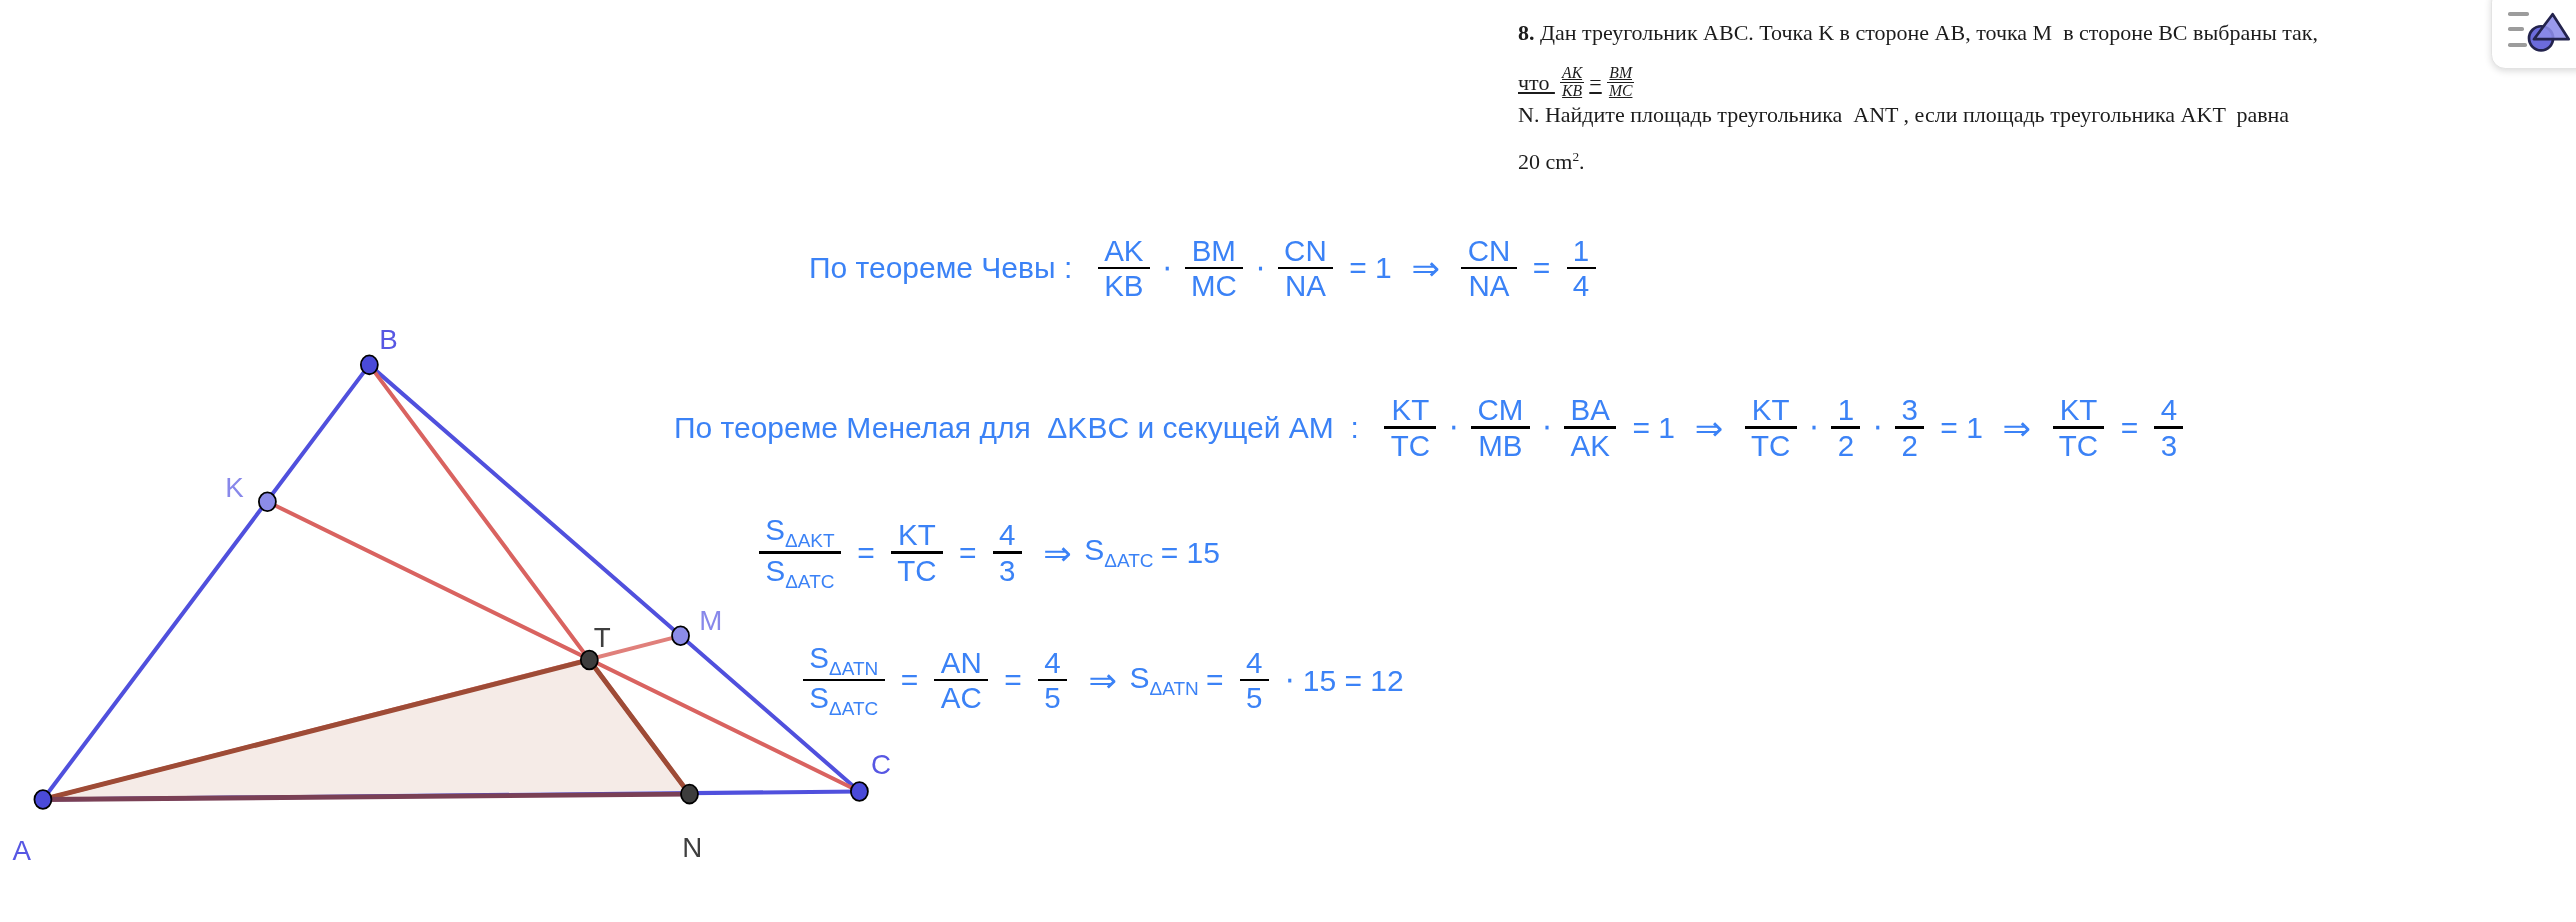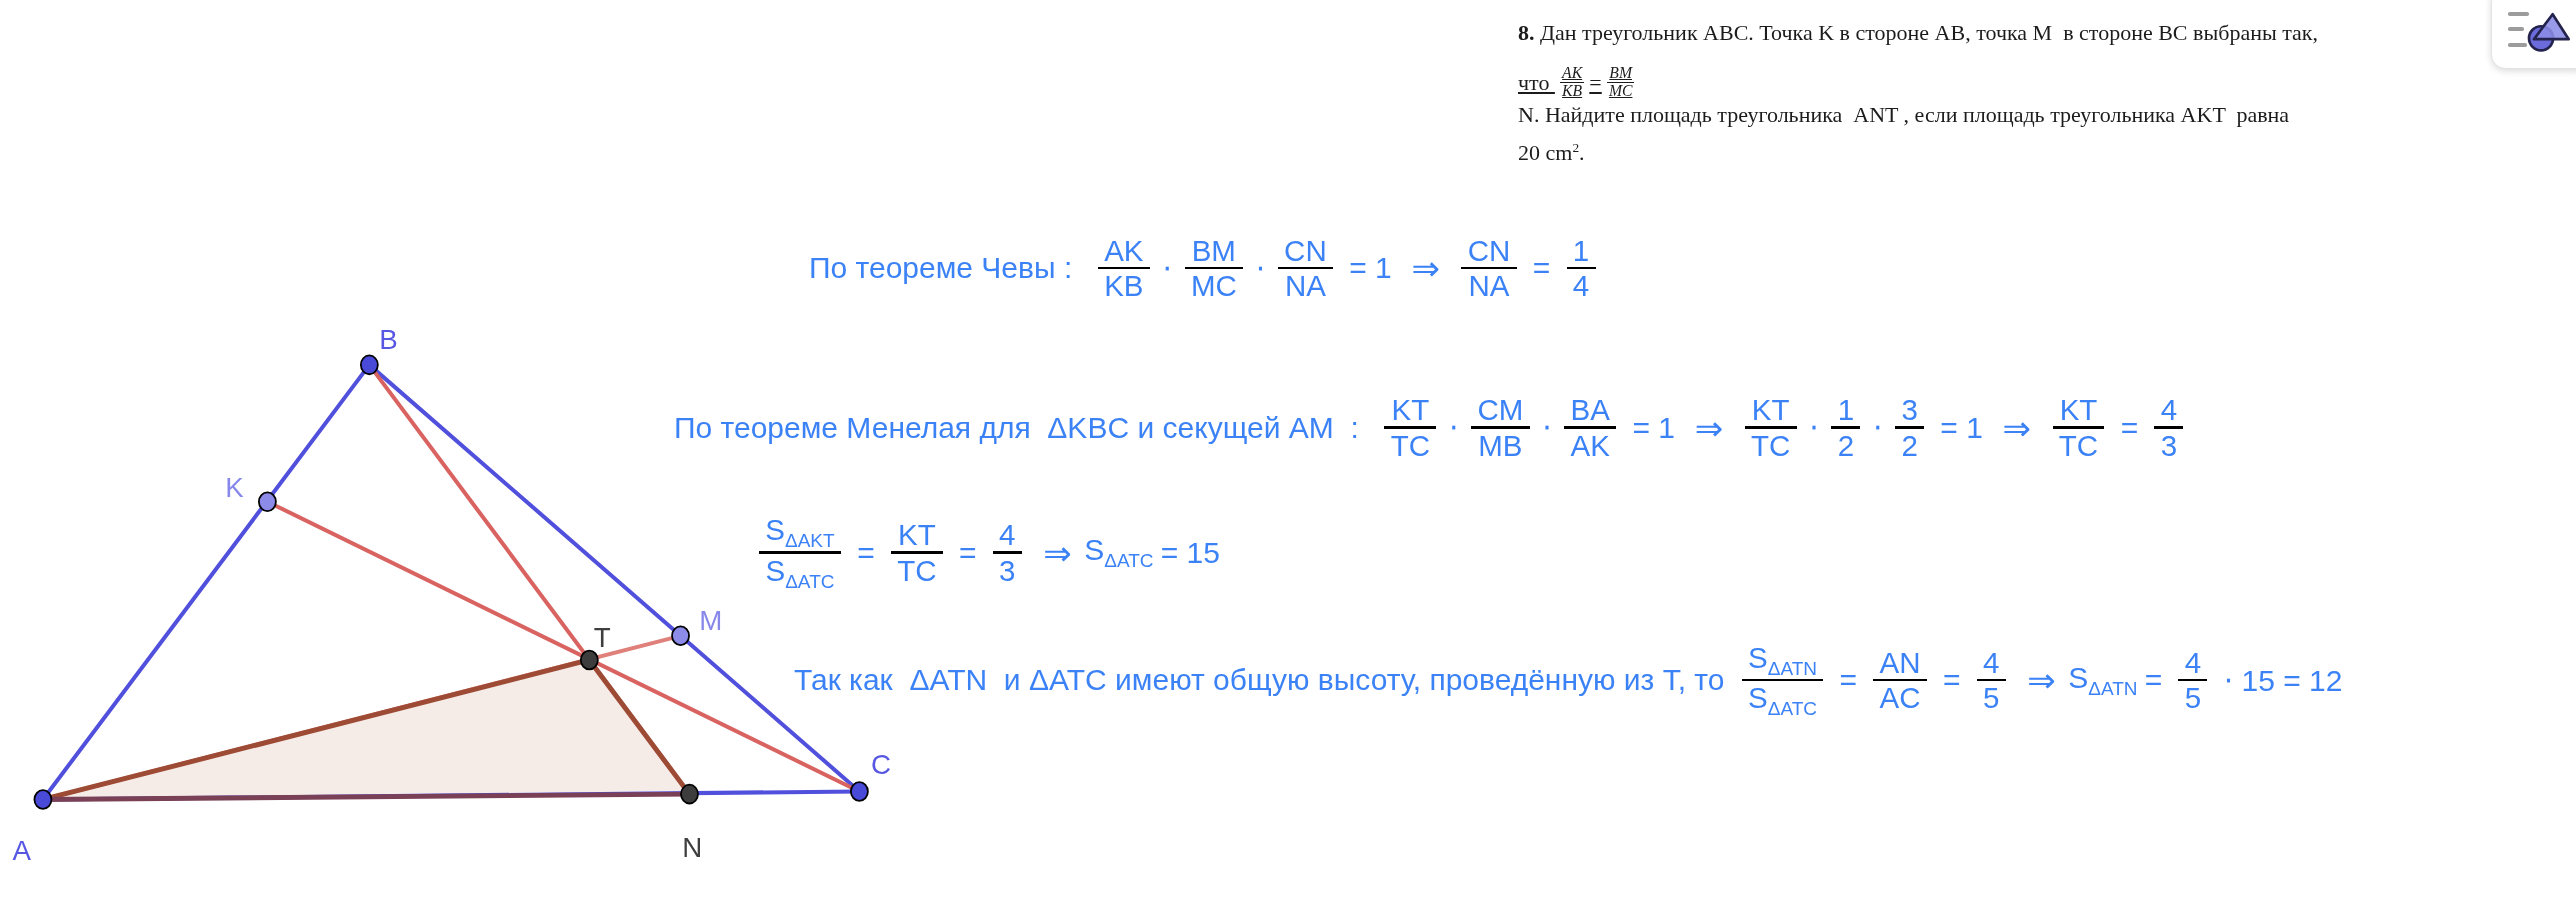--- a/index.html
+++ b/index.html
@@ -19,21 +19,21 @@
   .ssub{font-size:19px;}
   .sterm{white-space:pre;}
 
   
   .problem{position:absolute;left:1518px;top:9px;width:970px;height:170px;
            font-family:"Liberation Serif",serif;color:#1c1c1c;font-size:22px;}
   .pline{position:absolute;left:0;white-space:pre;}
   .pl1{top:10.7px;}
   .pl2{top:51px;height:45px;display:flex;align-items:center;text-decoration:underline;}
   .pl3{top:93px;}
-  .pl4{top:131px;}
+  .pl4{top:140px;}
   .pfrac{display:inline-flex;flex-direction:column;align-items:center;font-style:italic;
          line-height:1.05;margin:0 5.4px;}
   .pfrac .num,.pfrac .den{font-size:15.7px;padding:0 1.8px;}
   .pfrac .bar{align-self:stretch;height:1.3px;background:#1c1c1c;}
 
   
   #figure-svg{position:absolute;left:0;top:0;}
 
   
   .icon-card{position:absolute;top:-12.5px;right:-16px;width:99px;height:79px;background:#fff;
@@ -120,21 +120,20 @@
     <span class="eq">=</span>
     <span class="frac"><span class="num">KT</span><span class="bar"></span><span class="den">TC</span></span>
     <span class="eq">=</span>
     <span class="frac"><span class="num">4</span><span class="bar"></span><span class="den">3</span></span>
     <span class="arrow">⇒</span>
     <span class="sterm"><span>S</span><sub class="ssub">ΔATC</sub></span>
     <span class="eq">= 15</span>
   </div>
 
   <div class="mline" style="left:794px;top:631px;height:98px;">
-    <span class="txt">Так как  ΔATN  и ΔATC имеют общую высоту, проведённую из T, то </span>
     <span class="frac">
       <span class="num sterm"><span>S</span><sub class="ssub">ΔATN</sub></span>
       <span class="bar"></span>
       <span class="den sterm"><span>S</span><sub class="ssub">ΔATC</sub></span>
     </span>
     <span class="eq">=</span>
     <span class="frac"><span class="num">AN</span><span class="bar"></span><span class="den">AC</span></span>
     <span class="eq">=</span>
     <span class="frac"><span class="num">4</span><span class="bar"></span><span class="den">5</span></span>
     <span class="arrow">⇒</span>

